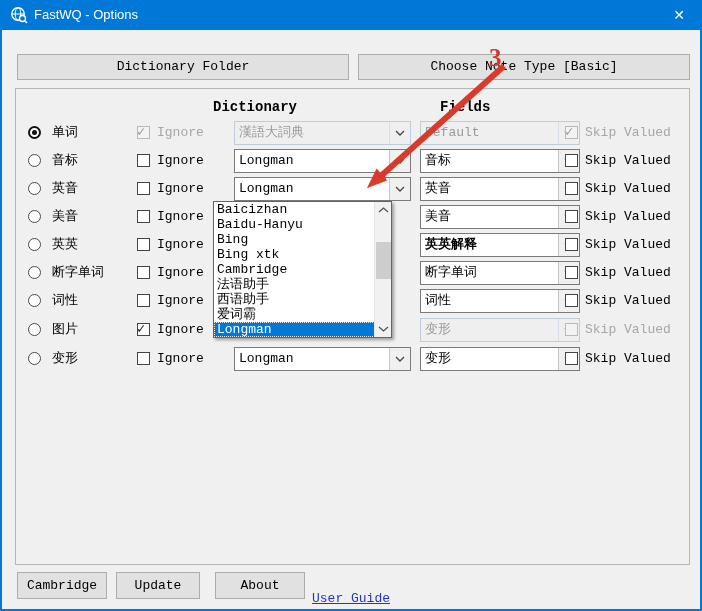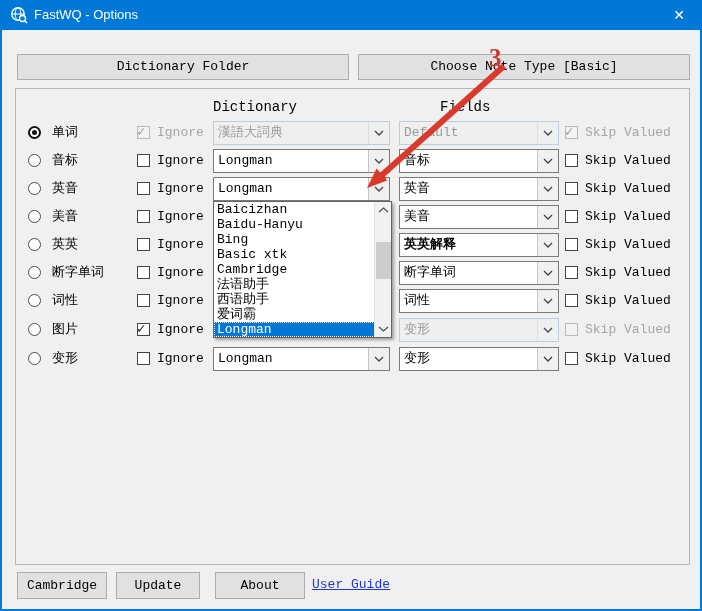--- a/index.html
+++ b/index.html
@@ -15,51 +15,51 @@
     font-family:"Liberation Sans","DejaVu Sans",sans-serif;font-size:13px;}
   #close-btn{position:absolute;right:0;top:0;width:46px;height:30px;line-height:30px;text-align:center;
     color:#fff;font-size:14px;font-family:"Liberation Sans",sans-serif;cursor:default;}
   
   .btn{position:absolute;box-sizing:border-box;background:#e1e1e1;border:1px solid #adadad;
     text-align:center;line-height:24px;height:26px;}
   .btn.tall{height:27px;line-height:25px;}
   
   #groupbox{position:absolute;left:13px;top:86px;width:675px;height:477px;box-sizing:border-box;
     border:1px solid #b6b6b6;}
-  .col-header{position:absolute;font-weight:normal;font-size:14px;}
+  .col-header{position:absolute;font-weight:bold;font-size:14px;}
   
   .radio{position:absolute;width:13px;height:13px;border:1px solid #4a4a4a;border-radius:50%;background:#fff;box-sizing:border-box;}
   .radio.sel{border:2px solid #111;}
   .radio.sel::after{content:"";position:absolute;left:2px;top:2px;width:5px;height:5px;border-radius:50%;background:#111;}
   .rowlabel{position:absolute;height:24px;line-height:24px;}
   
   .cb{position:absolute;width:13px;height:13px;border:1px solid #444;background:#fff;box-sizing:border-box;}
   .cb .mark{position:absolute;left:-1px;top:-4px;font-size:14px;color:#222;}
   .cb.dis{border-color:#b9b9b9;background:#f3f3f3;}
   .cb.dis .mark{color:#9c9c9c;}
   .cblabel{position:absolute;height:24px;line-height:24px;}
   .cblabel.dis{color:#a6a6a6;}
   
-  .combo{position:absolute;height:24px;box-sizing:border-box;background:#fff;border:1px solid #7a7a7a;}
+  .combo{position:absolute;height:24px;box-sizing:border-box;background:#fff;border:1px solid #7a7a7a;margin-left:21px;}
   .combo .ctext{position:absolute;left:4px;top:0;right:22px;height:22px;line-height:22px;overflow:hidden;white-space:nowrap;}
   .combo .carrow{position:absolute;right:0;top:0;width:20px;height:22px;background:#f0f0f0;border-left:1px solid #c5c5c5;}
   .combo .carrow svg{position:absolute;left:5px;top:8px;}
   .combo.dis{background:#efefef;border-color:#bfcddb;}
   .combo.dis .ctext{color:#9a9a9a;}
   .combo.dis .carrow{background:#efefef;border-left-color:#d8dee6;}
   
   #droplist{position:absolute;left:211px;top:199px;width:179px;height:137px;box-sizing:border-box;
     background:#fff;border:1px solid #646464;z-index:10;box-shadow:2px 2px 3px rgba(0,0,0,0.35);}
   .ditem{position:relative;height:15px;line-height:15px;padding-left:3px;margin-right:17px;white-space:nowrap;overflow:hidden;}
   .ditem.sel{background:#0078d7;color:#fff;outline:1px dotted #e8e8e8;outline-offset:-1px;margin-right:0;}
   #dscroll{position:absolute;right:0;top:0;width:17px;height:135px;background:#f1f1f1;border-left:1px solid #e3e3e3;box-sizing:border-box;}
   #dthumb{position:absolute;left:1px;top:40px;width:15px;height:37px;background:#cdcdcd;}
   .sarrow{position:absolute;left:3px;}
   
-  #link{position:absolute;color:#2036cf;text-decoration:underline;height:24px;line-height:24px;font-size:13px;}
+  #link{position:absolute;color:#2036cf;text-decoration:underline;height:24px;line-height:24px;font-size:13px;margin-top:14px;}
   #ok-btn{border:2px solid #0078d7;line-height:22px;}
   
   #anno{position:absolute;left:0;top:0;width:702px;height:611px;z-index:50;pointer-events:none;}
   #anno-num{position:absolute;left:487px;top:42px;color:#cb3a2f;font-size:25px;font-weight:bold;
     font-family:"Liberation Serif","DejaVu Serif",serif;z-index:51;pointer-events:none;}
 </style>
 </head>
 <body>
 
 <div id="window">
@@ -248,21 +248,21 @@
       </div>
       <div class="cb" style="left: 563px; top: 350px;"></div>
       <div class="cblabel" style="left: 583px; top: 345px;">Skip Valued</div>
     </div>
 
   <div id="droplist">
     <div id="ditems">
         <div class="ditem">Baicizhan</div>
         <div class="ditem">Baidu-Hanyu</div>
         <div class="ditem">Bing</div>
-        <div class="ditem">Basic xtk</div>
+        <div class="ditem">Bing xtk</div>
         <div class="ditem">Cambridge</div>
         <div class="ditem">法语助手</div>
         <div class="ditem">西语助手</div>
         <div class="ditem">爱词霸</div>
         <div class="ditem sel">Longman</div>
       </div>
     <div id="dscroll">
       <svg class="sarrow" style="top:5px" width="11" height="6">
         <polyline points="1,5 5.5,1 10,5" fill="none" stroke="#505050" stroke-width="1.3"></polyline>
       </svg>

